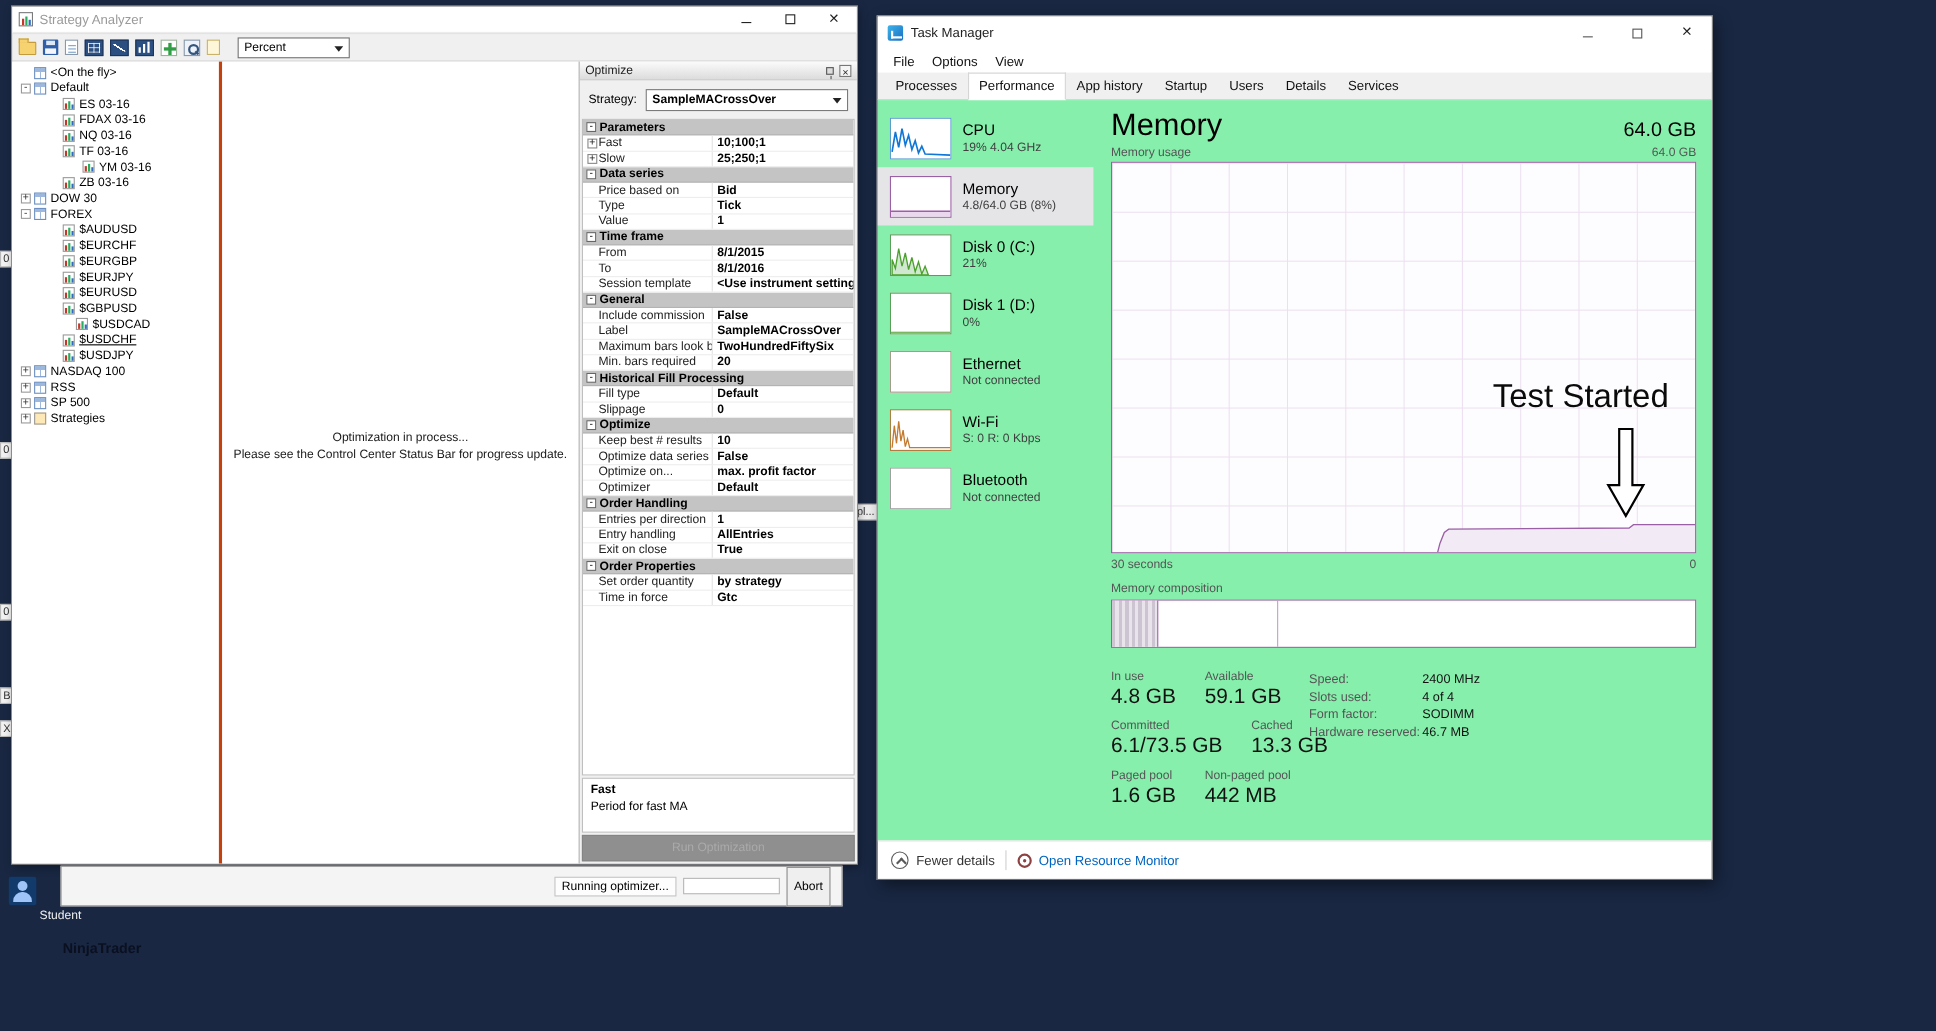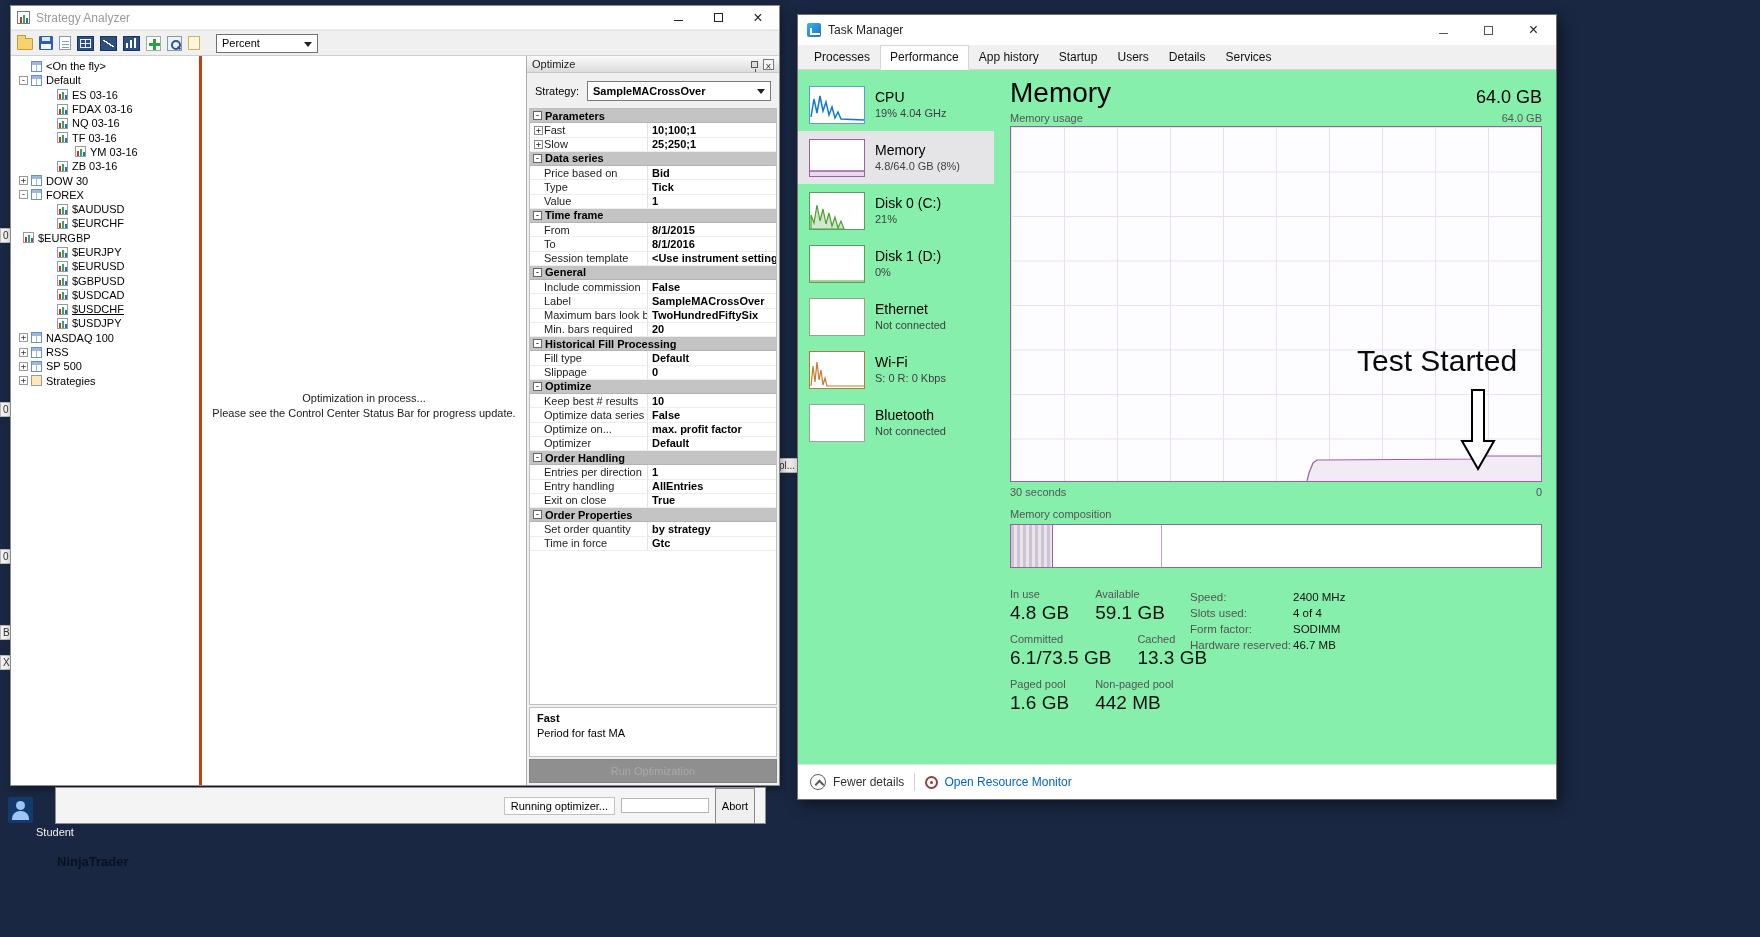--- a/index.html
+++ b/index.html
@@ -284,41 +284,41 @@
           <div class="tree-item" style="padding-left: 34px;">
     <span class="tree-exp" style="visibility: hidden;"></span>
     <span class="tree-ico ico-chart"></span>
     <span class="tree-label">$AUDUSD</span>
   </div>
           <div class="tree-item" style="padding-left: 34px;">
     <span class="tree-exp" style="visibility: hidden;"></span>
     <span class="tree-ico ico-chart"></span>
     <span class="tree-label">$EURCHF</span>
   </div>
-          <div class="tree-item" style="">
+          <div class="tree-item" style="padding-left: 34px;">
     <span class="tree-exp" style="visibility: hidden;"></span>
     <span class="tree-ico ico-chart"></span>
     <span class="tree-label">$EURGBP</span>
   </div>
           <div class="tree-item" style="padding-left: 34px;">
     <span class="tree-exp" style="visibility: hidden;"></span>
     <span class="tree-ico ico-chart"></span>
     <span class="tree-label">$EURJPY</span>
   </div>
           <div class="tree-item" style="padding-left: 34px;">
     <span class="tree-exp" style="visibility: hidden;"></span>
     <span class="tree-ico ico-chart"></span>
     <span class="tree-label">$EURUSD</span>
   </div>
           <div class="tree-item" style="padding-left: 34px;">
     <span class="tree-exp" style="visibility: hidden;"></span>
     <span class="tree-ico ico-chart"></span>
     <span class="tree-label">$GBPUSD</span>
   </div>
-          <div class="tree-item" style="padding-left: 34px;">
+          <div class="tree-item" style="padding-left: 46px;">
     <span class="tree-exp" style="visibility: hidden;"></span>
     <span class="tree-ico ico-chart"></span>
     <span class="tree-label">$USDCAD</span>
   </div>
           <div class="tree-item" style="padding-left: 34px; text-decoration: underline;">
     <span class="tree-exp" style="visibility: hidden;"></span>
     <span class="tree-ico ico-chart"></span>
     <span class="tree-label">$USDCHF</span>
   </div>
           <div class="tree-item" style="padding-left: 34px;">
@@ -585,20 +585,25 @@
       <span class="tm-btns">
         <span class="tm-winbtn">
             <span class="gl-min"></span>
           </span>
         <span class="tm-winbtn">
             <span class="gl-max"></span>
           </span>
         <span class="tm-winbtn gl-close"></span>
       </span>
     </div>
+    <div class="tm-menubar" id="tm-menu">
+        <span class="tm-menu-item">File</span>
+        <span class="tm-menu-item">Options</span>
+        <span class="tm-menu-item">View</span>
+      </div>
     <div class="tm-tabs" id="tm-tabs">
         <span class="tm-tab">Processes</span>
         <span class="tm-tab active">Performance</span>
         <span class="tm-tab">App history</span>
         <span class="tm-tab">Startup</span>
         <span class="tm-tab">Users</span>
         <span class="tm-tab">Details</span>
         <span class="tm-tab">Services</span>
       </div>
     <div class="tm-body">

